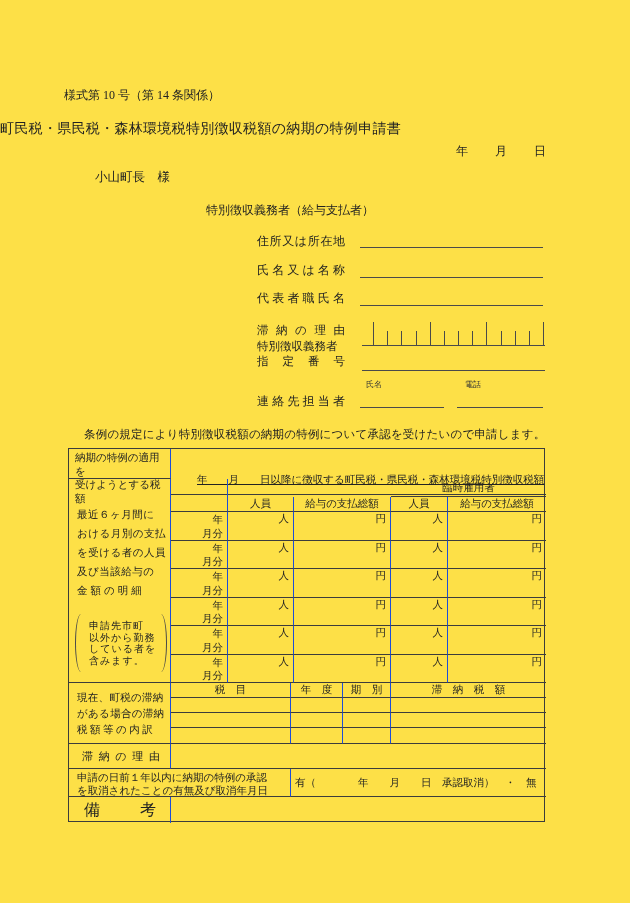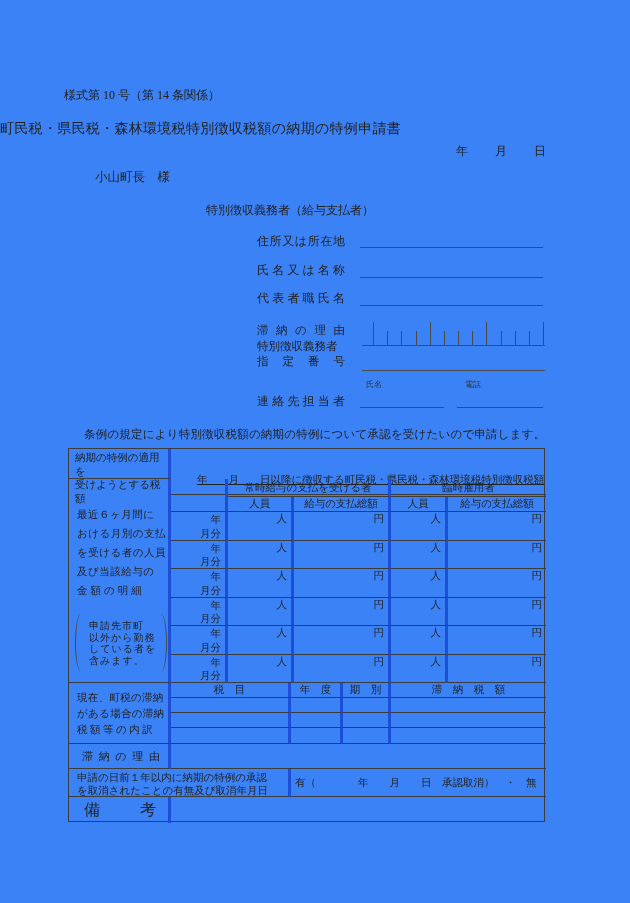--- a/index.html
+++ b/index.html
@@ -1,35 +1,35 @@
 <!DOCTYPE html>
 <html><head>
 <meta charset="utf-8">
 <style>
   html,body{margin:0;padding:0;background:#e8e8e8;}
   #page{
-    position:relative;width:630px;height:903px;background:#3b82f6;
+    position:relative;width:630px;height:903px;background:#fde047;
     font-family:"Liberation Serif","DejaVu Serif",serif;color:#222;
     overflow:hidden;margin:0 auto;
   }
   .abs{position:absolute;}
   .t12{font-size:12px;line-height:15px;}
   .t11{font-size:11.5px;line-height:14px;}
   
   .jl{text-align:justify;text-align-last:justify;}
   .uline{border-bottom:1px solid #4a4a4a;}
   
   .cnbox{border-bottom:1px solid #4a4a4a;}
   .tick{position:absolute;bottom:0;width:1px;height:14px;background:#4a4a4a;}
   .tick.tall{height:23px;}
   
   #tbl{position:absolute;left:68px;top:448px;width:477px;height:374px;
        border:1.5px solid #3c3c3c;box-sizing:border-box;}
   .cell{position:absolute;box-sizing:border-box;font-size:10.5px;color:#222;}
-  .br{border-right:3px solid #1d4ed8;}
+  .br{border-right:1px solid #1d4ed8;}
   .bb{border-bottom:1px solid #3c3c3c;}
   .cflex{display:flex;align-items:center;justify-content:center;text-align:center;}
   .ym{text-align:right;padding:1px 4px 0 0;line-height:13.5px;}
   .unit{text-align:right;padding:1px 4px 0 0;line-height:12px;}
   .paren{position:absolute;top:0;width:11px;height:58px;border:solid #4a4a4a;}
   .paren.l{border-width:0 0 0 1.2px;border-radius:50% 0 0 50% / 50% 0 0 50%;}
   .paren.r{border-width:0 1.2px 0 0;border-radius:0 50% 50% 0 / 0 50% 50% 0;}
   .note-lines{position:absolute;left:16px;top:6px;font-size:10px;line-height:11.6px;letter-spacing:1px;}
   .small-cap{font-size:8px;color:#333;}
   .nowrap{white-space:nowrap;}
@@ -106,21 +106,20 @@
         <div class="note-lines">
           <div>申請先市町</div>
           <div>以外から勤務</div>
           <div>している者を</div>
           <div>含みます。</div>
         </div>
       </div>
     </div>
 
     <div class="cell br bb" style="left:102px;top:30px;width:57px;height:33px;"></div>
-    <div class="cell br bb cflex" style="left:159px;top:30px;width:163px;height:18px;">常時給与の支払を受ける者</div>
     <div class="cell bb cflex" style="left:322px;top:30px;width:155px;height:18px;">臨時雇用者</div>
     <div class="cell br bb cflex" style="left:159px;top:48px;width:66px;height:15px;">人員</div>
     <div class="cell br bb cflex" style="left:225px;top:48px;width:97px;height:15px;">給与の支払総額</div>
     <div class="cell br bb cflex" style="left:322px;top:48px;width:57px;height:15px;">人員</div>
     <div class="cell bb cflex" style="left:379px;top:48px;width:98px;height:15px;">給与の支払総額</div>
 
     <div class="cell br bb ym" style="left:102px;top:63px;width:57px;height:28.5px;">
       <div>年</div>
       <div>月分</div>
     </div>

